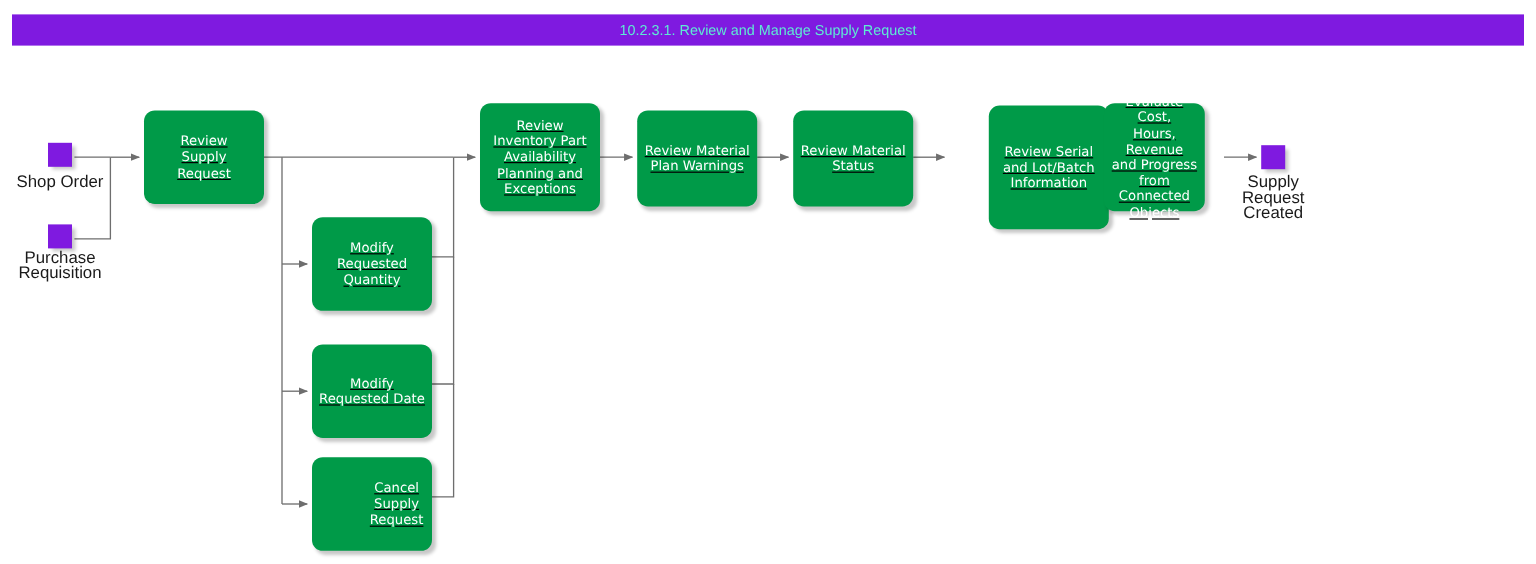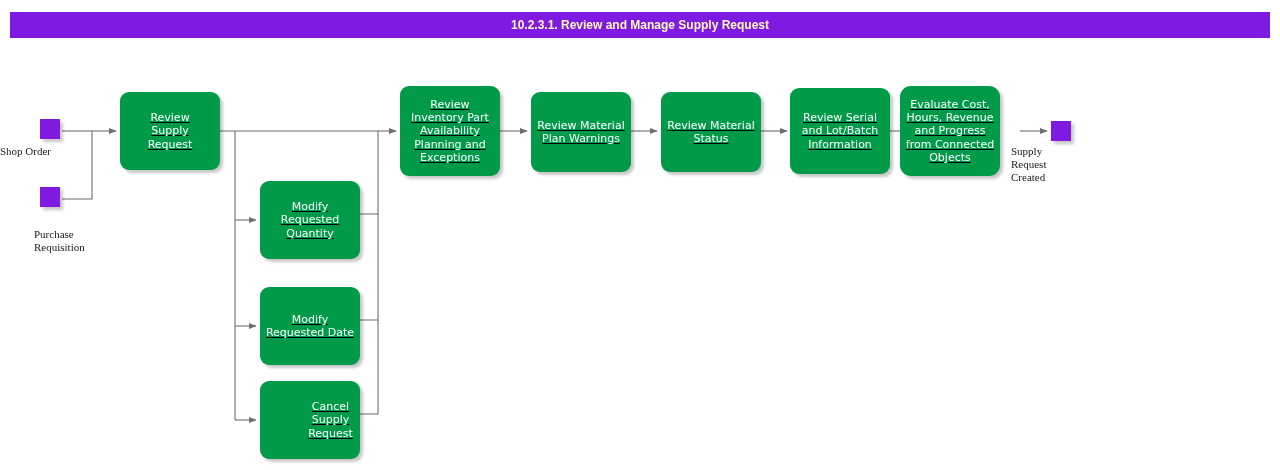--- a/index.html
+++ b/index.html
@@ -21,24 +21,24 @@
     left: 10px;
     top: 12px;
     width: 1260px;
     height: 26px;
     background: #7f1ae0;
     display: flex;
     align-items: center;
     justify-content: center;
   }
   #title-bar .title-text {
-    color: #fef9c3;
+    color: #5eead4;
     font-family: "Liberation Sans", sans-serif;
     font-size: 12px;
-    font-weight: bold;
+    font-weight: normal;
     letter-spacing: 0px;
     white-space: nowrap;
   }
 
   
   #canvas {
     position: absolute;
     left: 0;
     top: 0;
     width: 1280px;
@@ -78,23 +78,24 @@
   
   .terminator {
     position: absolute;
     width: 20px;
     height: 20px;
     background: #7f1ae0;
     box-shadow: 3px 3px 3px rgba(0,0,0,0.22);
   }
   .term-label {
     position: absolute;
+    text-align: center;
     color: #1a1a1a;
-    font-family: Liberation Serif, serif;
-    font-size: 11px;
+    font-family: Liberation Sans, sans-serif;
+    font-size: 14px;
     line-height: 13.2px;
     white-space: pre-line;
   }
 </style>
 </head>
 <body>
 
 <div id="title-bar">
   <span class="title-text">10.2.3.1. Review and Manage Supply Request</span>
 </div>
@@ -134,21 +135,21 @@
       <path d="M 761 131 L 787 131" marker-end="url(#arrow)"></path>
       <path d="M 890 131 L 917 131" marker-end="url(#arrow)"></path>
       <path d="M 1020 131 L 1047 131" marker-end="url(#arrow)"></path>
     </g>
   </svg>
 
   <div class="terminator" style="left:40px; top:119px;"></div>
   <div class="term-label" style="left:0px; top:145px; width:100px;">Shop Order</div>
 
   <div class="terminator" style="left:40px; top:187px;"></div>
-  <div class="term-label" style="left:0px; top:228px; width:100px;padding-left:34px;">Purchase
+  <div class="term-label" style="left:0px; top:208px; width:100px;">Purchase
 Requisition</div>
 
   <div class="node" style="left:120px; top:92px; width:100px; height:78px;">
     <span class="node-label">Review
 Supply
 Request</span>
   </div>
 
   <div class="node" style="left:400px; top:86px; width:100px; height:90px;">
     <span class="node-label">Review
@@ -161,27 +162,27 @@
   <div class="node" style="left:531px; top:92px; width:100px; height:80px;">
     <span class="node-label">Review Material
 Plan Warnings</span>
   </div>
 
   <div class="node" style="left:661px; top:92px; width:100px; height:80px;">
     <span class="node-label">Review Material
 Status</span>
   </div>
 
-  <div class="node" style="left:790px; top:88px; width:100px; height:86px;">
+  <div class="node" style="left:824px; top:88px; width:100px; height:103px;">
     <span class="node-label">Review Serial
 and Lot/Batch
 Information</span>
   </div>
 
-  <div class="node" style="left:900px; top:86px; width:100px; height:90px;border-radius:11px;">
+  <div class="node" style="left:920px; top:86px; width:84px; height:90px;">
     <span class="node-label">Evaluate Cost,
 Hours, Revenue
 and Progress
 from Connected
 Objects</span>
   </div>
 
   <div class="node" style="left:260px; top:181px; width:100px; height:78px;">
     <span class="node-label">Modify
 Requested

